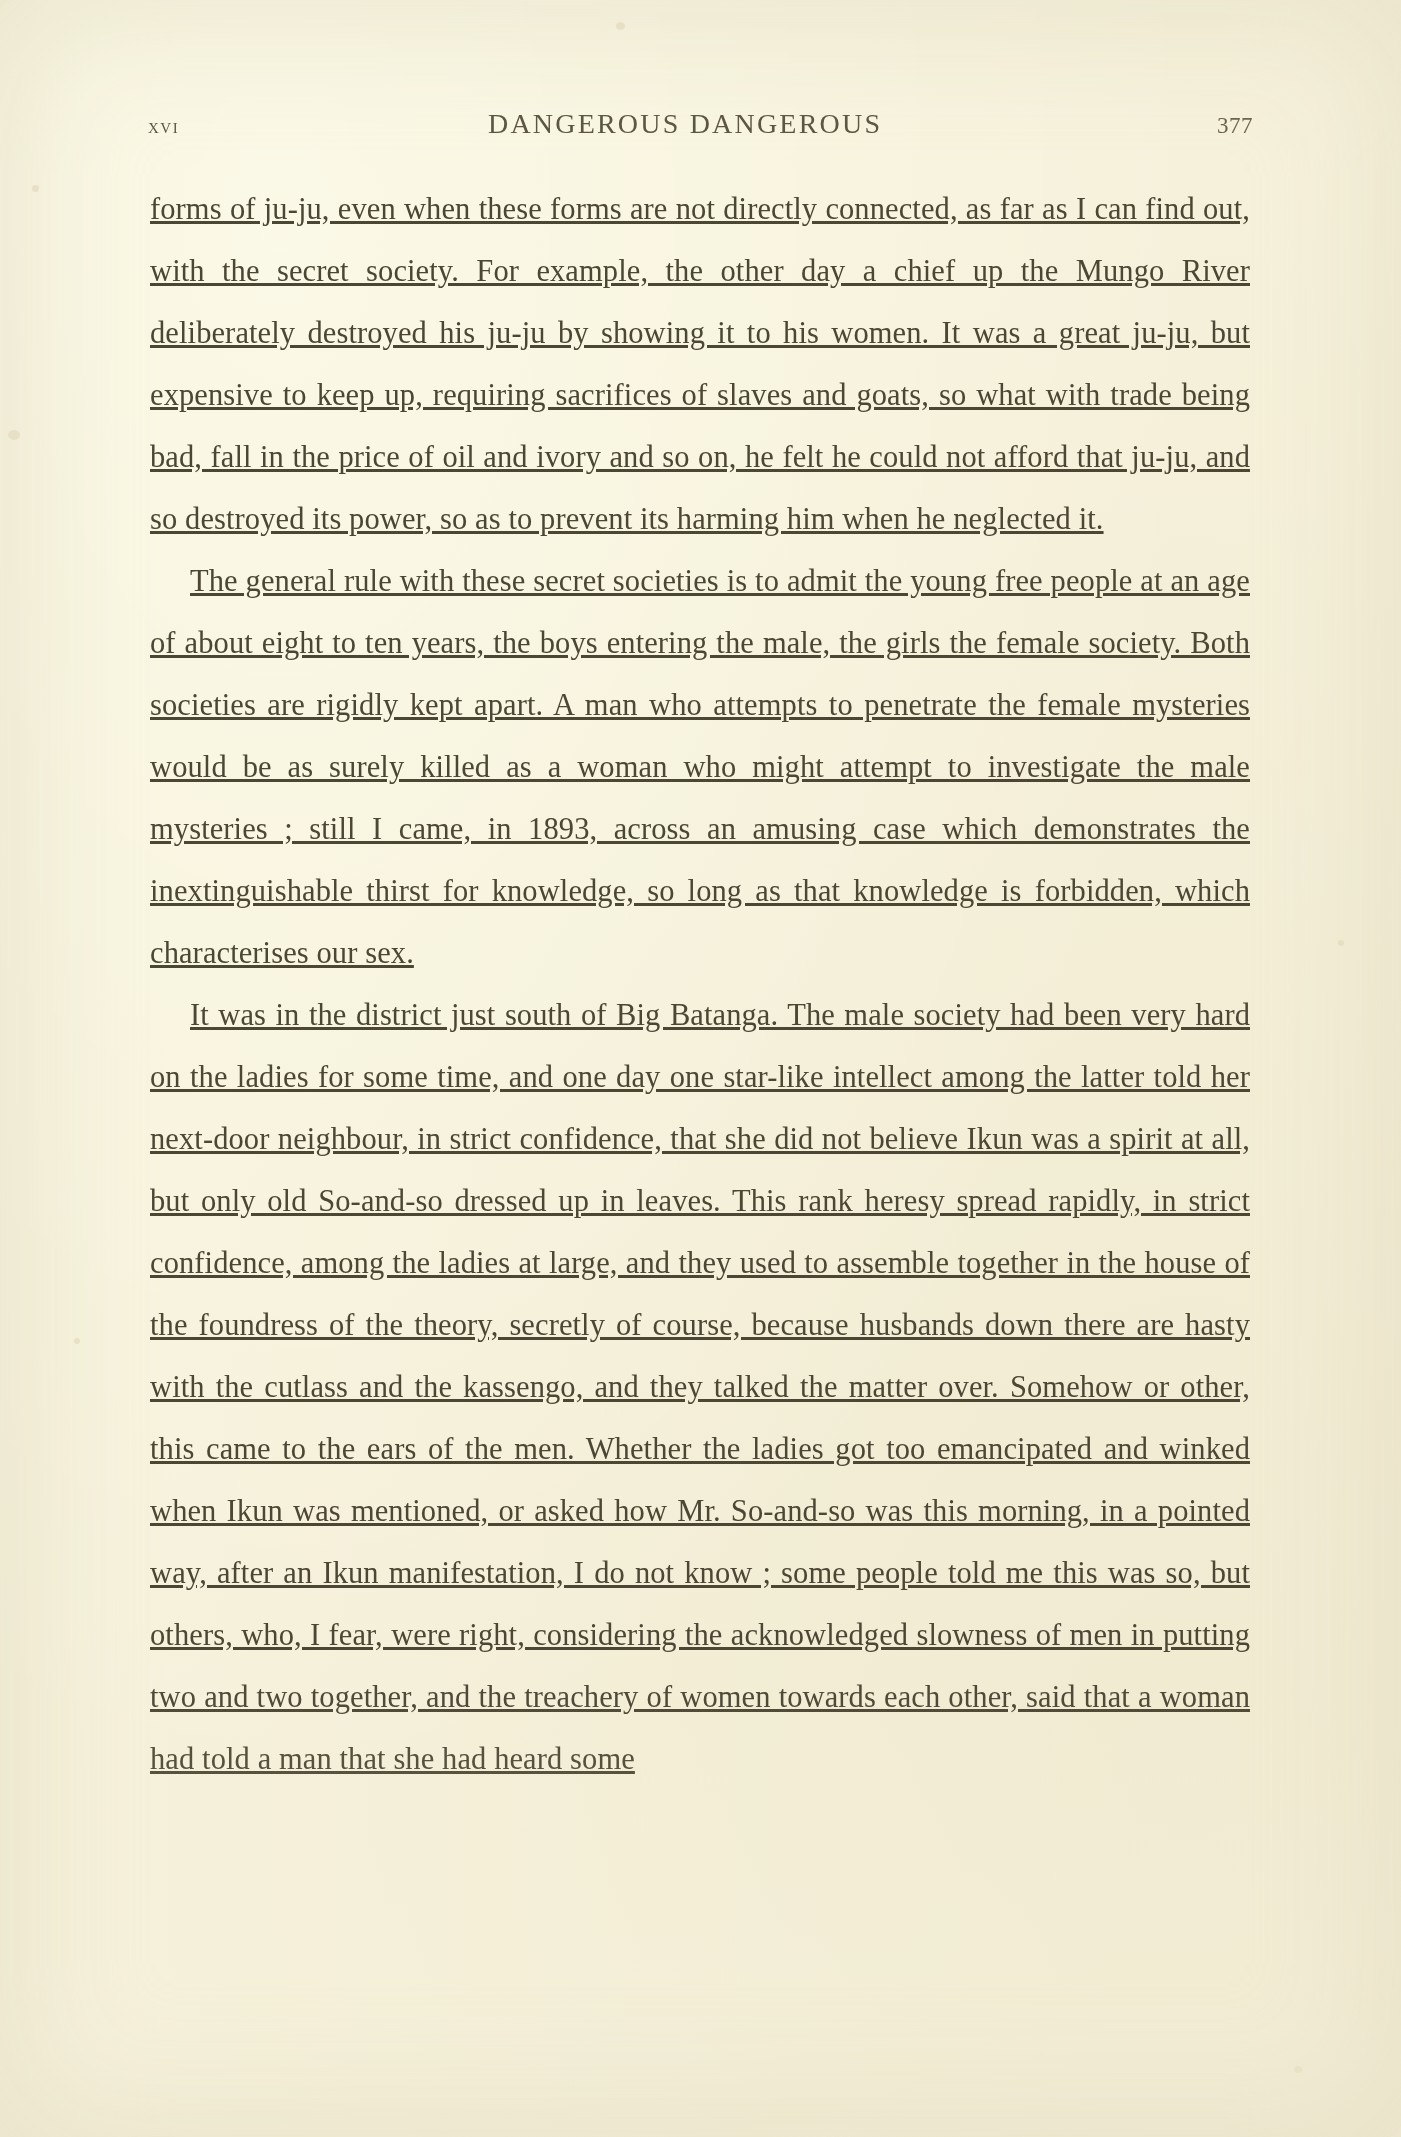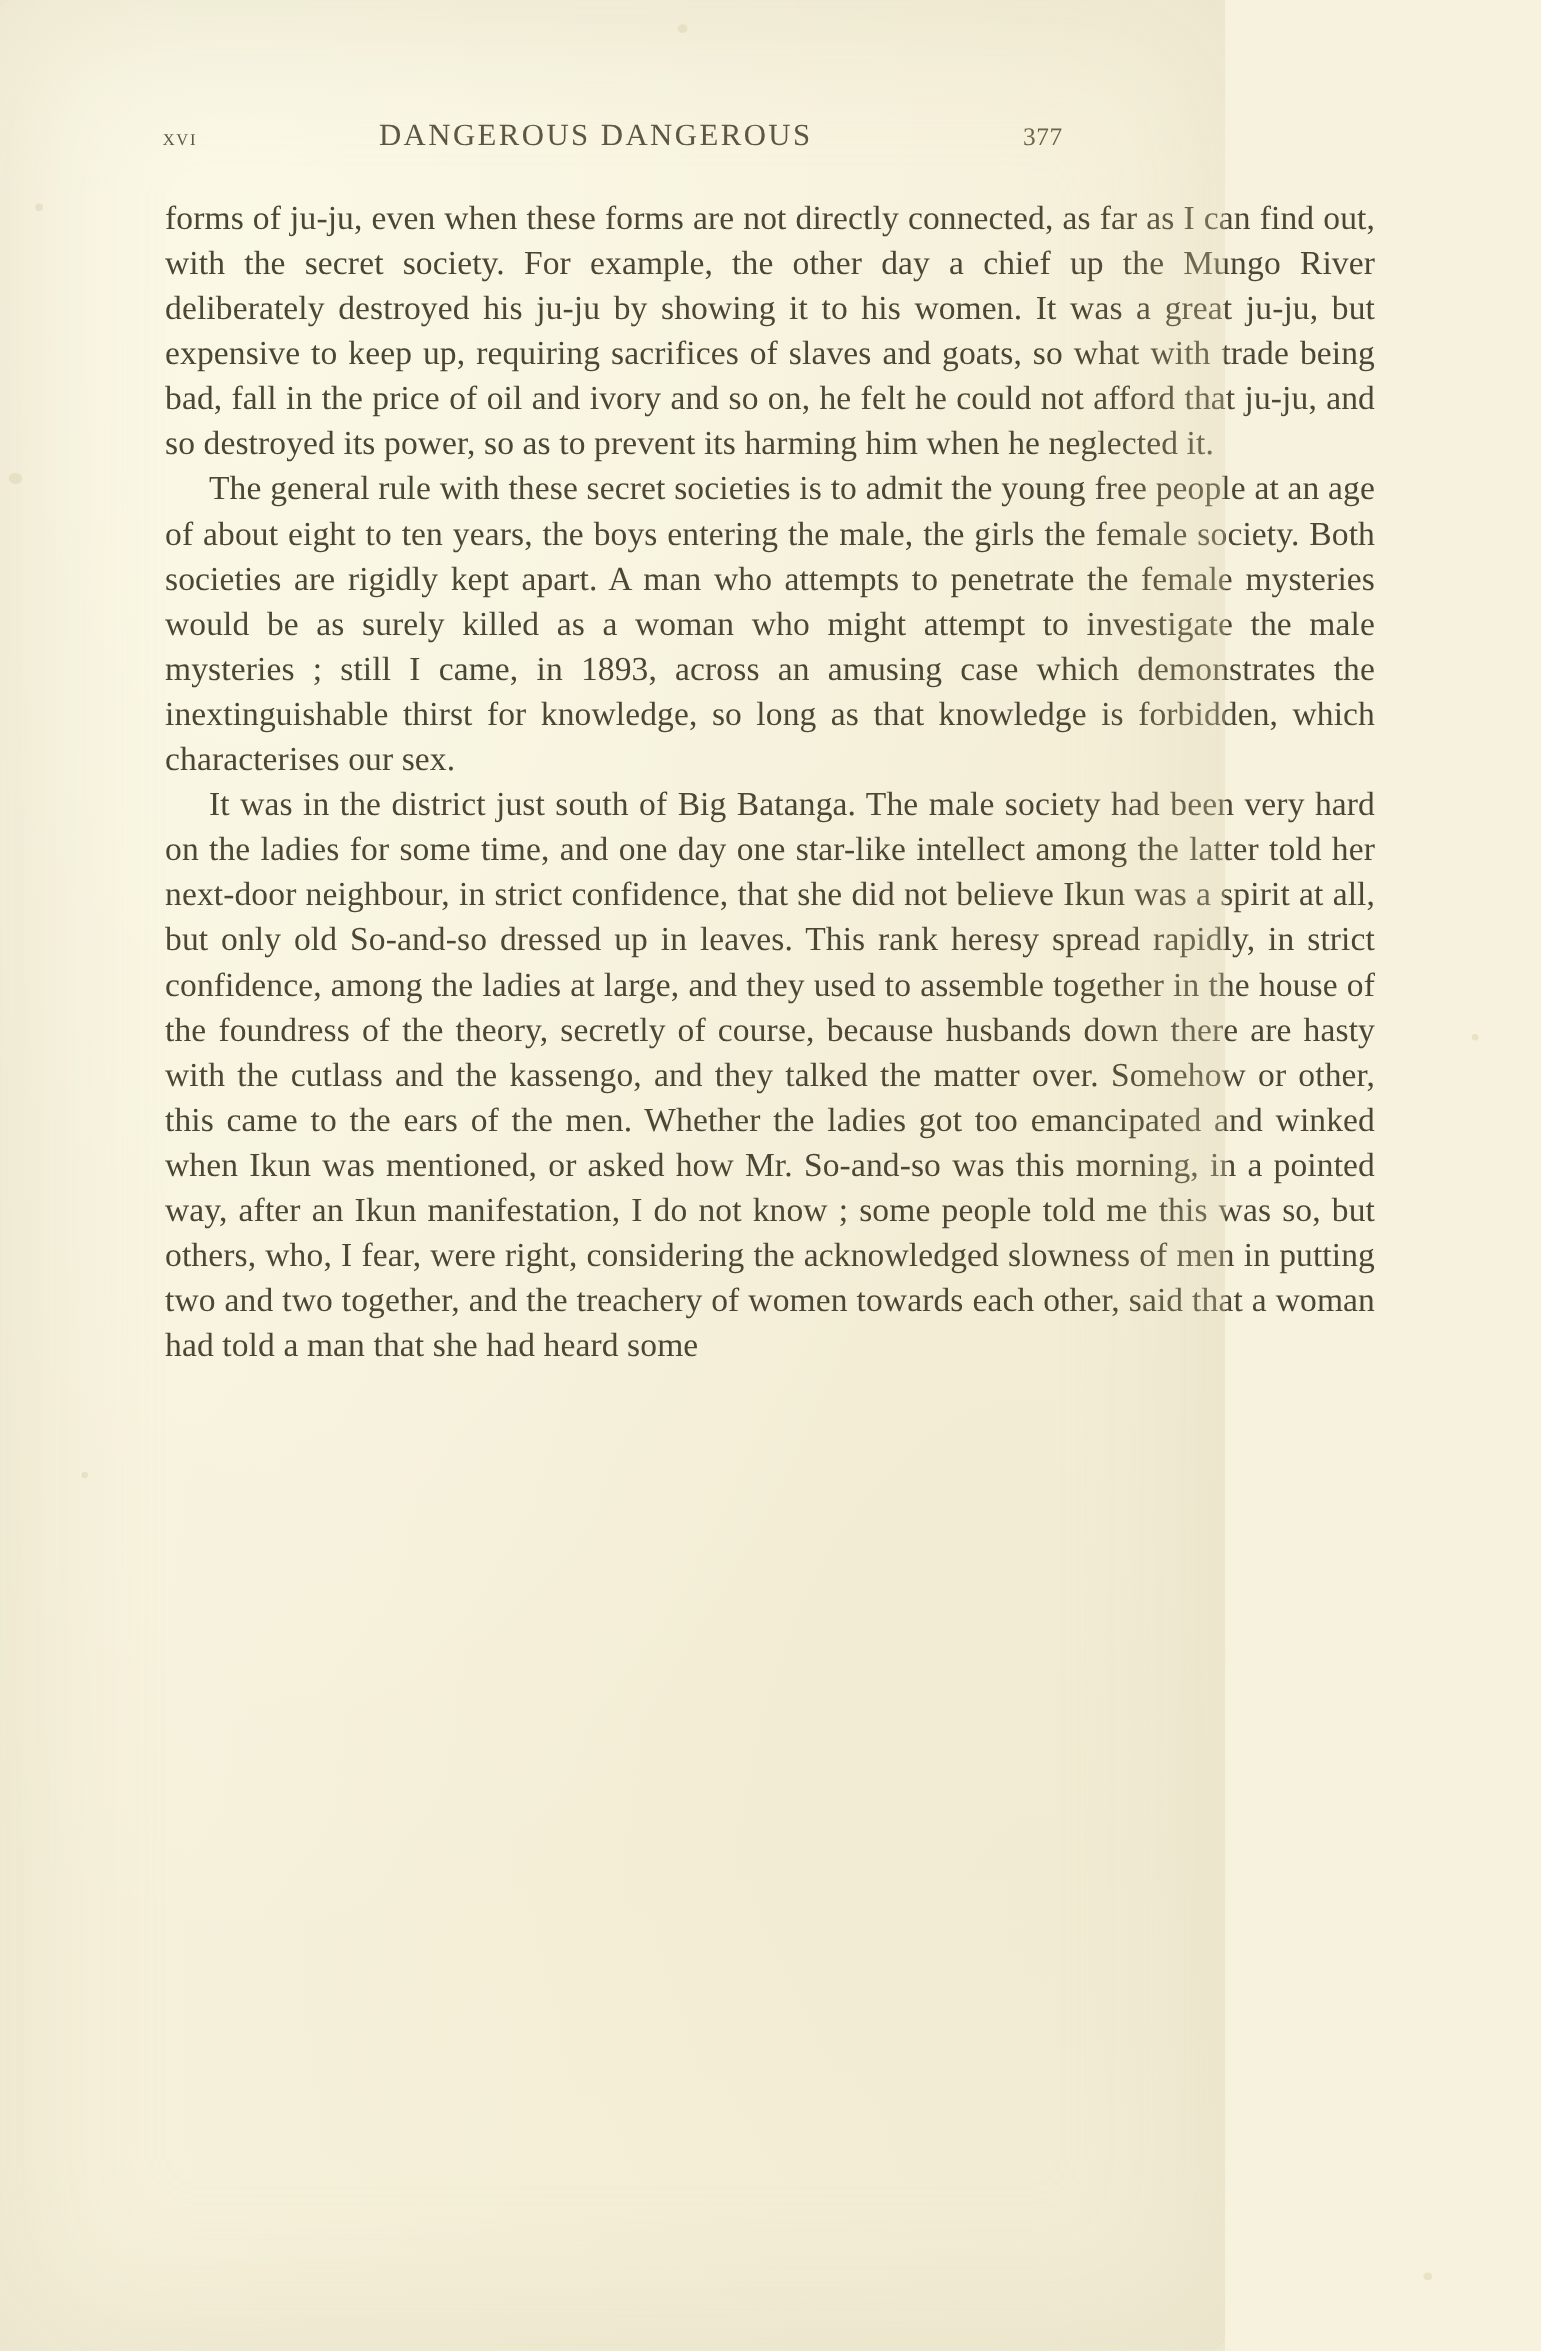--- a/index.html
+++ b/index.html
@@ -9,21 +9,21 @@
   body {
     width: 1401px;
     height: 2137px;
     background: #f7f2dd;
     font-family: "Liberation Serif", serif;
     color: #4a4636;
     overflow: hidden;
   }
   .page {
     position: relative;
-    width: 1114px;
+    width: 1401px;
     height: 2137px;
     box-sizing: border-box;
     padding: 0;
     background:
       radial-gradient(ellipse at 20% 10%, rgba(255,255,240,0.55), rgba(247,242,221,0) 60%),
       radial-gradient(ellipse at 85% 85%, rgba(236,229,202,0.55), rgba(247,242,221,0) 65%),
       #f6f1db;
     border-radius: 14px;
   }
   .speck {
@@ -60,24 +60,25 @@
     font-size: 23px;
     letter-spacing: 0.5px;
     color: #6a6249;
   }
   .body-text {
     position: absolute;
     left: 150px;
     top: 178px;
     width: 1100px;
     font-size: 30.5px;
-    line-height: 41px;
+    line-height: 62px;
     text-align: justify;
     color: #4c4734;
     letter-spacing: 0.1px;
+    text-decoration: underline;
   }
   .body-text p {
     margin: 0;
     text-indent: 0;
   }
   .body-text p.indent {
     text-indent: 40px;
   }
   .body-text p:last-child {
     text-align: justify;

